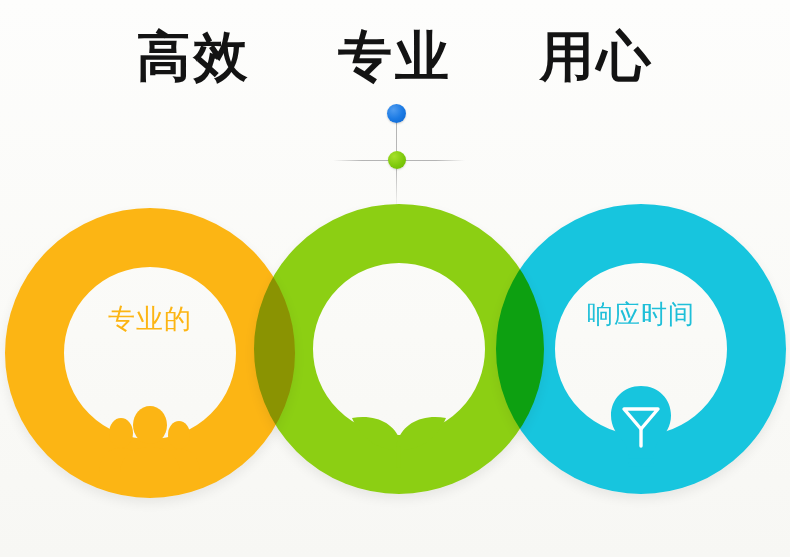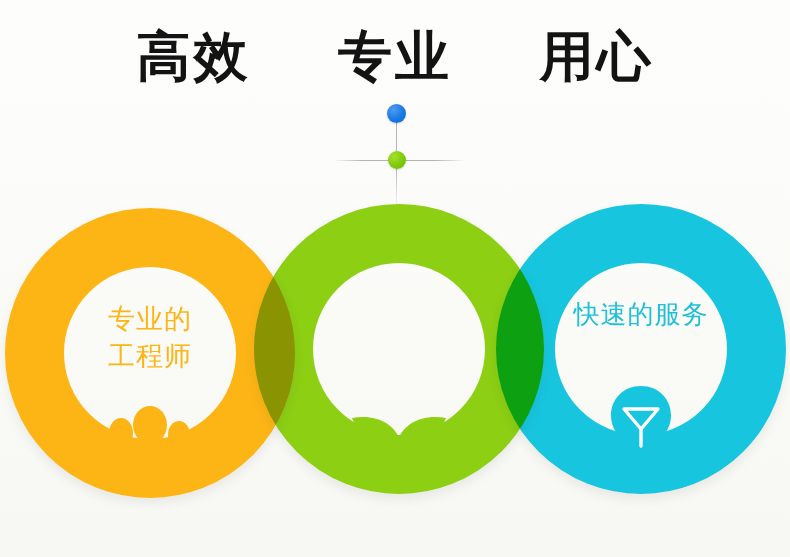--- a/index.html
+++ b/index.html
@@ -156,21 +156,20 @@
 
   <div class="rings">
     <div class="ring r1"></div>
     <div class="ring r2"></div>
     <div class="ring r3"></div>
   </div>
 
   <div class="cell c1">
     <div class="cell-text">
       <span>专业的</span>
-      <span class="l2">工程师</span>
     </div>
     <div class="icon-wrap">
       <svg class="glyph" width="110" height="66" viewBox="0 0 110 66" aria-hidden="true">
         <g fill="#fcb514">
           <ellipse cx="26" cy="27" rx="12" ry="15"></ellipse>
           <path d="M26 42c-13 0-21 8-22 24h44c-1-16-9-24-22-24z"></path>
           <ellipse cx="84" cy="29" rx="11" ry="14"></ellipse>
           <path d="M84 43c-12 0-20 8-21 23h42c-1-15-9-23-21-23z"></path>
           <ellipse cx="55" cy="19" rx="17" ry="19"></ellipse>
           <path d="M55 41c-18 0-29 10-30 25h60c-1-15-12-25-30-25z"></path>
@@ -188,21 +187,21 @@
           <path d="M57 54C41 54 22 45 12 22c25-4 42 6 48 22 3 7 3 10-3 10z"></path>
           <path d="M61 54c16 0 35-9 45-32-25-4-42 6-48 22-3 7-3 10 3 10z"></path>
           <rect x="56.5" y="50" width="4" height="22" rx="1.6"></rect>
         </g>
       </svg>
     </div>
   </div>
 
   <div class="cell c3">
     <div class="cell-text">
-      <span>快速的服务</span>
+      <span>响应时间</span>
     </div>
     <div class="icon-wrap">
       <svg class="glyph" width="74" height="84" viewBox="0 0 74 84" aria-hidden="true">
         <g fill="#17c5de">
           <path d="M37 2C19.3 2 7 15.3 7 31.6c0 10.8 5.6 18.5 10.9 24.2 3.1 3.3 5.1 6.1 5.1 9.2v2h28v-2c0-3.1 2-5.9 5.1-9.2C61.4 50.1 67 42.4 67 31.6 67 15.3 54.7 2 37 2z"></path>
           <rect x="24" y="70" width="26" height="4.6" rx="1.4"></rect>
           <rect x="24" y="78" width="26" height="4.6" rx="1.4"></rect>
         </g>
         <g fill="none" stroke="#ffffff" stroke-width="3.4" stroke-linejoin="round" stroke-linecap="round">
           <path d="M20 25 L54 25 L37 45 Z"></path>

